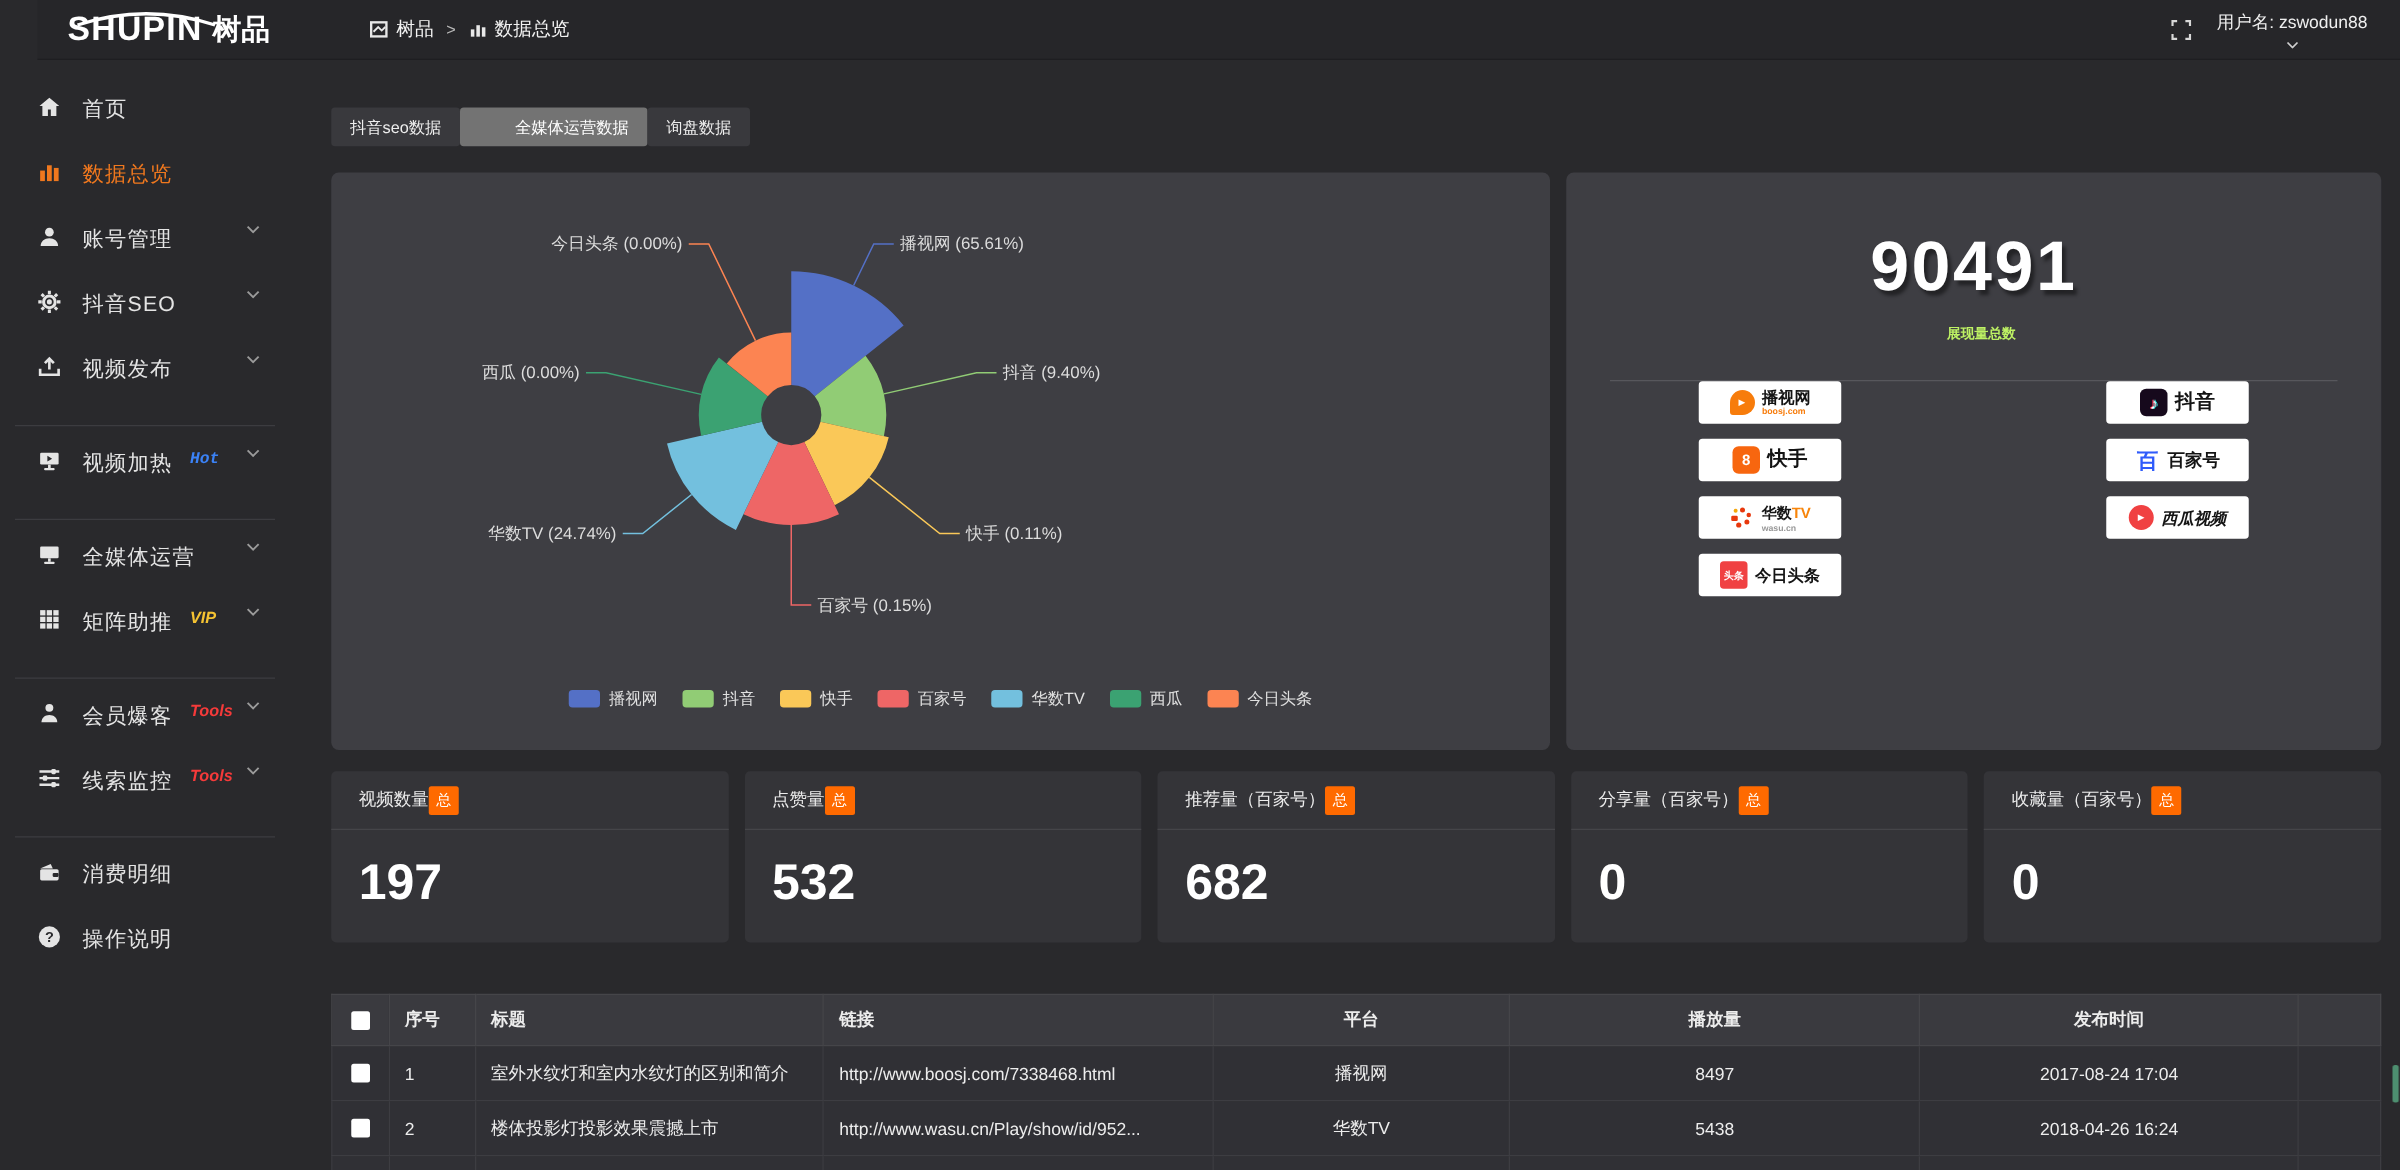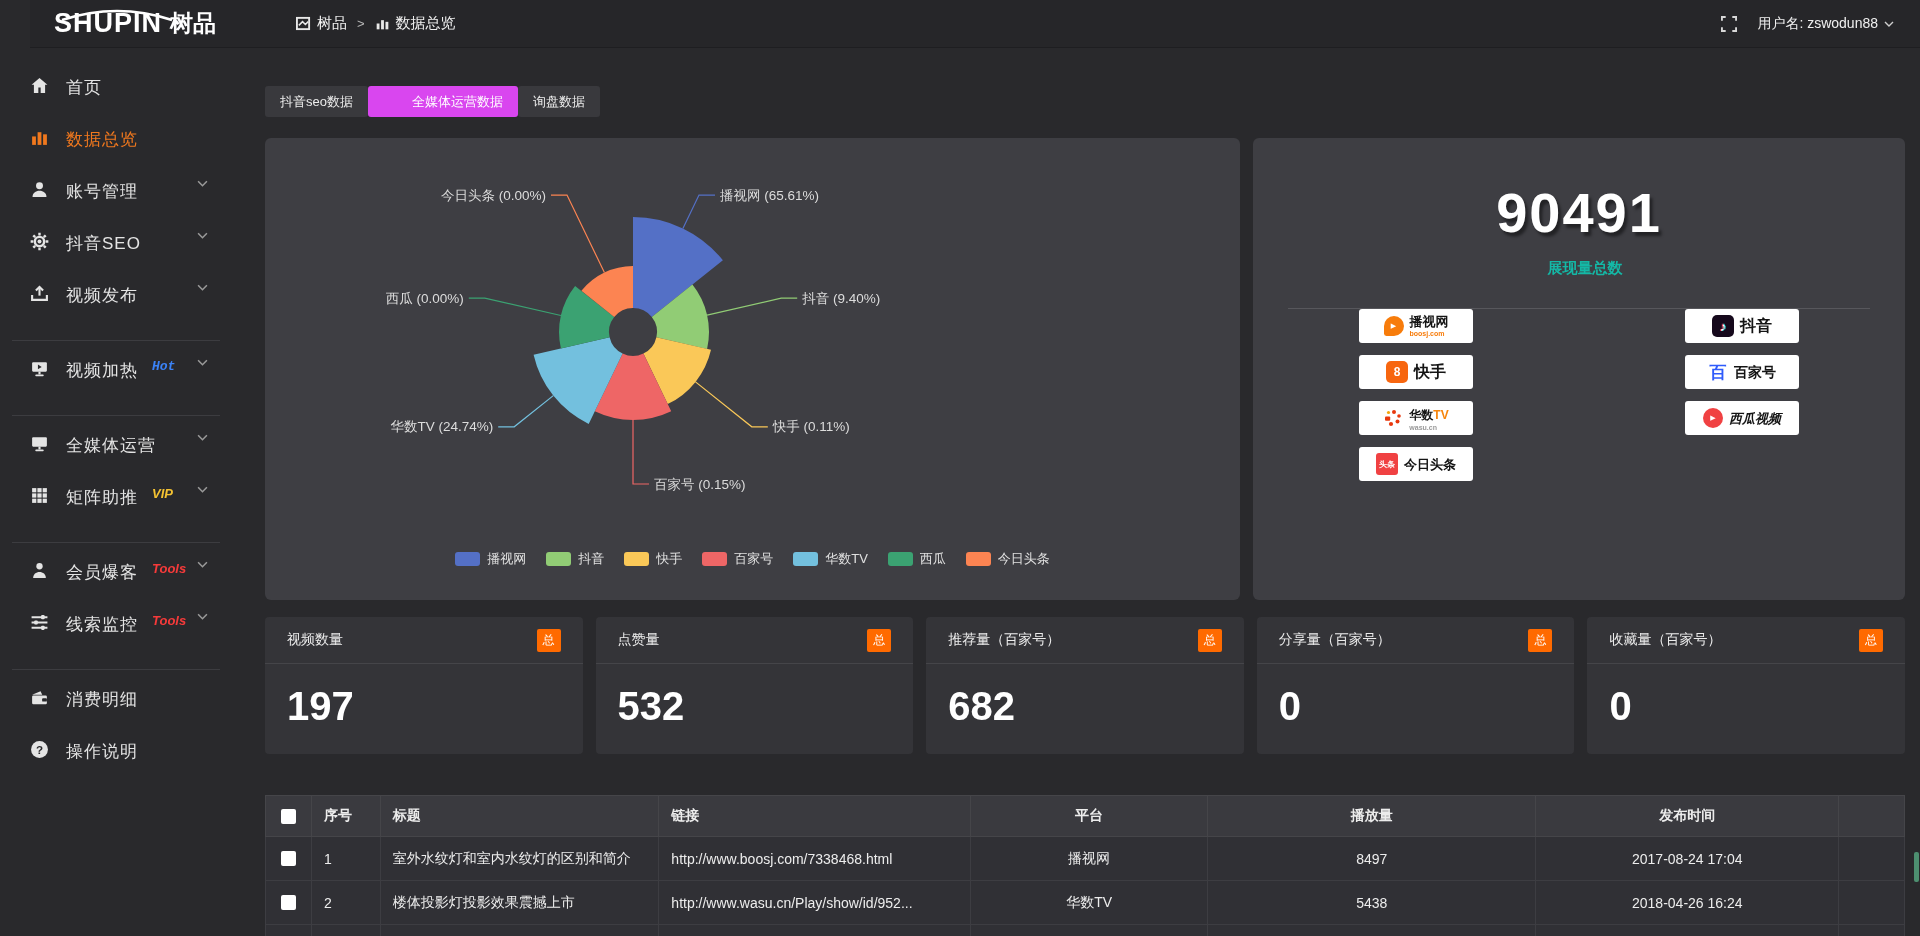--- a/index.html
+++ b/index.html
@@ -11,70 +11,70 @@
     border-bottom:1px solid #1e1e21; position:relative; z-index:5;margin-left:30px; }
   .logo { width:252px; padding-left:24px; display:flex; align-items:flex-end; position:relative; }
   .logo-arc { position:absolute; left:28px; top:1px; }
   .logo-en { font-size:27px; font-weight:bold; color:#fff; letter-spacing:1px; }
   .logo-cn { font-size:23px; font-weight:bold; color:#fff; margin-left:8px; }
   .crumbs { display:flex; align-items:center; margin-left:14px; font-size:15px; color:#f2f2f2; }
   .crumbs .ic { width:15px; height:15px; margin-right:6px; color:#e8e8e8; }
   .crumb-sep { margin:0 10px; color:#b9b9b9; font-size:13px; }
   .topbar-right { margin-left:auto; display:flex; align-items:center; gap:20px; padding-right:26px; }
   .fs-ic { width:16px; height:16px; color:#d8d8d8; cursor:pointer; }
-  .username { font-size:14px; color:#f0f0f0; display:flex; align-items:center; gap:6px; cursor:pointer; }
+  .username { font-size:14px; color:#f0f0f0; display:flex; align-items:center; gap:6px; cursor:pointer;flex-direction:column; }
   .username .chev { width:10px; height:6px; color:#cfcfcf; }
 
   
   .sidebar { position:absolute; top:48px; left:0; bottom:0; width:232px; padding-top:28px; }
   .side-item { height:42px; margin-bottom:10px; padding:0 24px 0 30px; display:flex;
     cursor:pointer; color:#e4e4e4; }
   .side-item .sic { width:19px; height:19px; flex:0 0 19px; color:#e4e4e4; }
   .side-item .slabel { font-size:17px; margin-left:17px; letter-spacing:1px; }
   .side-item.active, .side-item.active .sic { color:#f0781e; }
   .side-badge { font-size:13px; font-weight:bold; font-style:italic; margin-left:14px; }
   .side-chev { margin-left:auto; width:11px; height:7px; color:#9a9a9a; }
   .side-divider { height:1px; background:#3c3c40; margin:14px 12px 18px 12px; }
   svg { display:block; }
 
   
   .main { position:absolute; left:265px; right:15px; top:48px; }
   .tabs { margin-top:38px; display:flex; }
   .tab { height:31px; padding:0 15px; display:inline-flex; align-items:center;
     background:#39393d; color:#ededed; font-size:13px; border-radius:3px; cursor:pointer; }
-  .tab.active { background:#d946ef; color:#fff;padding-left:44px; }
+  .tab.active { background:#737373; color:#fff;padding-left:44px; }
 
   .panel-row { margin-top:21px; display:flex; gap:13px; }
   .panel { background:#3e3e43; border-radius:6px; }
   .chart-panel { flex:975 0 0; height:462px; position:relative; }
   .legend-row { position:absolute; left:0; right:0; bottom:32px; display:flex;
     justify-content:center; gap:20px; }
   .legend-item { display:flex; align-items:center; gap:7px; font-size:13px; color:#e0e0e0; cursor:pointer; }
   .legend-swatch { width:25px; height:14px; border-radius:3px; }
 
   .summary-panel { flex:652 0 0; height:462px; }
   .big-number { text-align:center; margin-top:42px; font-size:56px; font-weight:800;
     color:#fff; letter-spacing:2px; text-shadow:3px 4px 3px rgba(0,0,0,0.45); }
-  .big-label { text-align:center; margin-top:14px; font-size:15px; font-weight:bold; color:#14b8a6;padding-left:12px; }
+  .big-label { text-align:center; margin-top:14px; font-size:11px; font-weight:bold; color:#bef264;padding-left:12px; }
   .sum-divider { height:1px; background:#57575c; margin:30px 35px 0 35px; }
   .platforms-label { margin:32px 0 20px 37px; font-size:15px; font-weight:bold; color:#f2f2f2; }
   .plat-grid { display:flex; }
   .plat-col { width:50%; display:flex; flex-direction:column; align-items:center; gap:12px; }
   .pbadge { width:114px; height:34px; background:#fff; border-radius:3px; display:flex;
     align-items:center; justify-content:center; gap:6px; cursor:pointer; }
   .ptxt { font-weight:bold; color:#141414; font-size:15px; line-height:1; }
   .psub { font-size:7px; font-weight:bold; line-height:1; margin-top:2px; }
   .pstack { display:flex; flex-direction:column; align-items:flex-start; }
   .sq-ic { display:flex; align-items:center; justify-content:center; }
 
   
   .cards-row { margin-top:17px; display:flex; gap:13px; }
   .stat-card { flex:1 1 0; height:137px; background:#343438; border-radius:4px; }
   .card-head { height:47px; padding:0 22px; display:flex; align-items:center;
-    justify-content:space-between; border-bottom:1px solid #454549; }
+    border-bottom:1px solid #454549; }
   .card-label { font-size:14px; color:#ececec; }
   .card-badge { background:#ff6a00; color:#fff; font-size:12px; padding:3px 6px;
     border-radius:2px; cursor:pointer; }
   .card-value { padding:20px 0 0 22px; font-size:40px; font-weight:bold; color:#fff; }
 
   
   .data-table { margin-top:41px; width:100%; border-collapse:collapse; table-layout:fixed; }
   .data-table th { background:#3a3a3f; height:41px; font-size:14px; font-weight:bold;
     color:#ececec; border:1px solid #454549; padding:0 12px; }
   .data-table td { background:#303035; height:44px; font-size:14px; color:#ededed;

